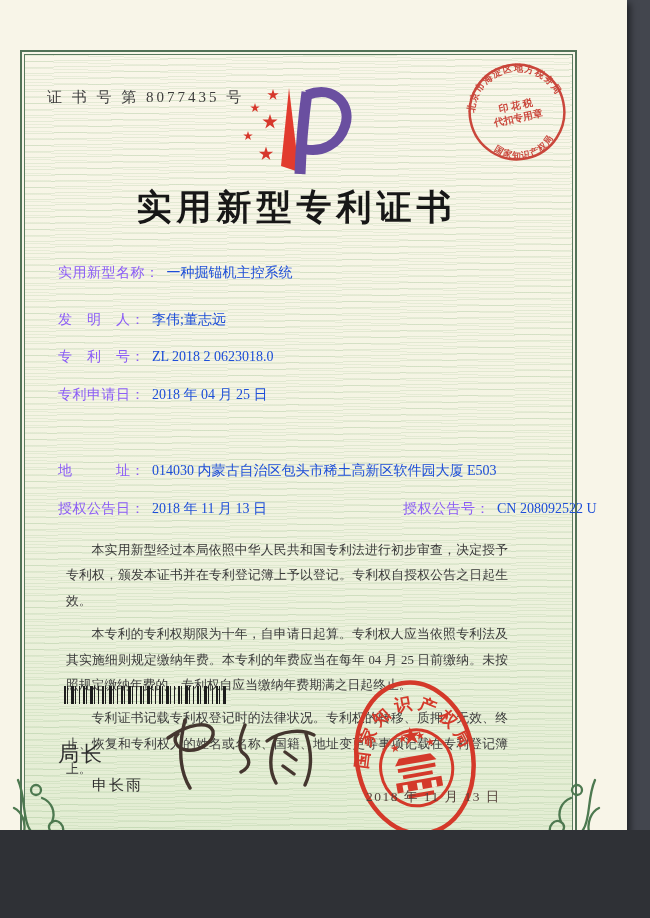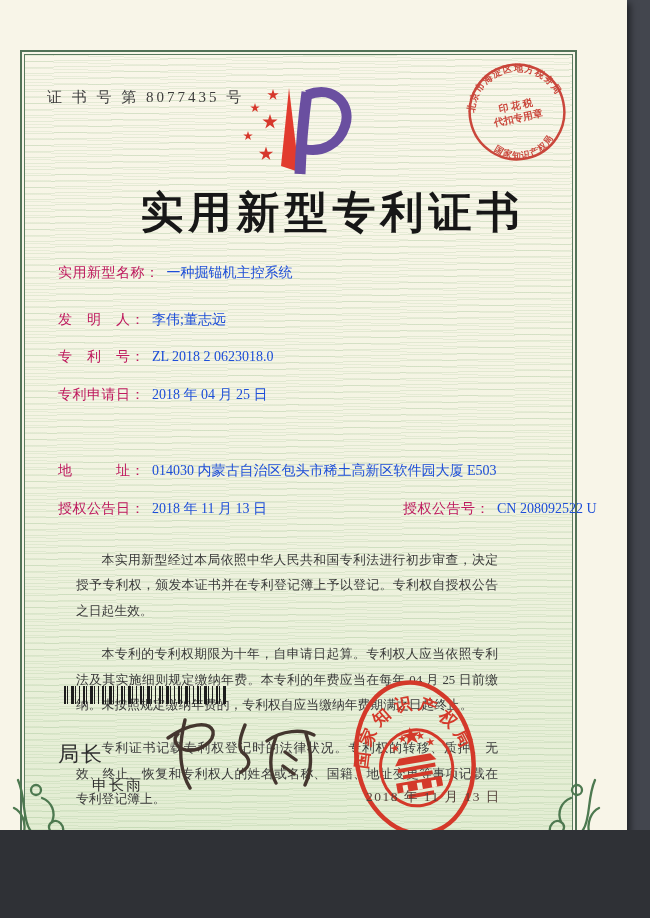--- a/index.html
+++ b/index.html
@@ -37,36 +37,36 @@
       repeating-linear-gradient(181.6deg, rgba(125,172,112,.13) 0 1px, rgba(0,0,0,0) 1px 7px),
       linear-gradient(180deg,#f9f6e9 0%,#f4f4e3 45%,#eaf0da 75%,#e1ecd1 100%);
   }
   .cert-no{
     position:absolute;left:47px;top:88px;
     font-size:15px;letter-spacing:3px;color:#3d3d3d;
   }
   .logo{position:absolute;left:240px;top:82px;}
   .title{
     position:absolute;left:20px;top:184px;width:553px;
-    text-align:center;font-size:43px;font-weight:bold;
-    letter-spacing:5px;color:#171717;padding-left:36px;
+    text-align:center;font-size:35px;font-weight:bold;
+    letter-spacing:5px;color:#171717;
   }
   .field{
     position:absolute;left:58px;white-space:nowrap;
     font-size:14px;color:#2f2f2f;
   }
-  .flabel{letter-spacing:.5px;color:#be185d;}
+  .flabel{letter-spacing:.5px;color:#8b5cf6;}
   .fvalue{margin-left:7px;color:#1d4ed8;}
   .grant-no{position:absolute;left:345px;top:0;}
   .body-text{
     position:absolute;left:58px;top:530px;width:458px;
     font-size:12.8px;line-height:25.4px;color:#3a3a3a;
     text-align:justify;
   }
-  .body-text p{margin:18px;text-indent:2em;}
+  .body-text p{margin:8px;text-indent:2em;}
   .barcode{
     position:absolute;left:64px;top:686px;width:163px;height:18px;
     background:repeating-linear-gradient(90deg,
       #1d1d1d 0 2px,transparent 2px 3px,
       #1d1d1d 3px 4px,transparent 4px 7px,
       #1d1d1d 7px 10px,transparent 10px 11px,
       #1d1d1d 11px 12px,transparent 12px 15px,
       #1d1d1d 15px 16px,transparent 16px 19px);
   }
   .signer-title{position:absolute;left:58px;top:740px;font-size:21px;letter-spacing:2px;color:#2d2d2d;}

